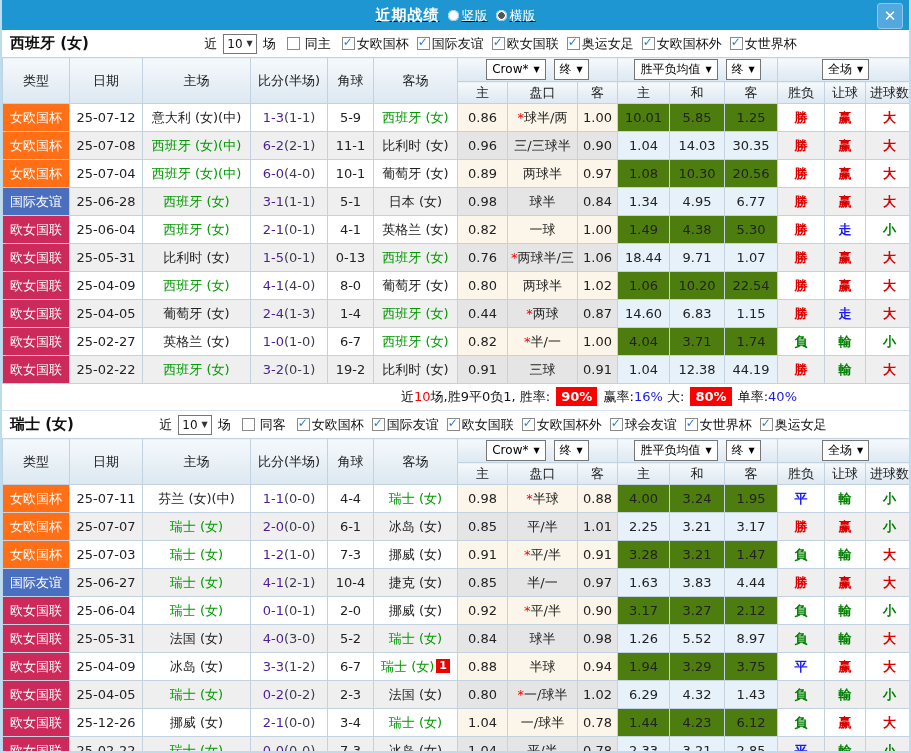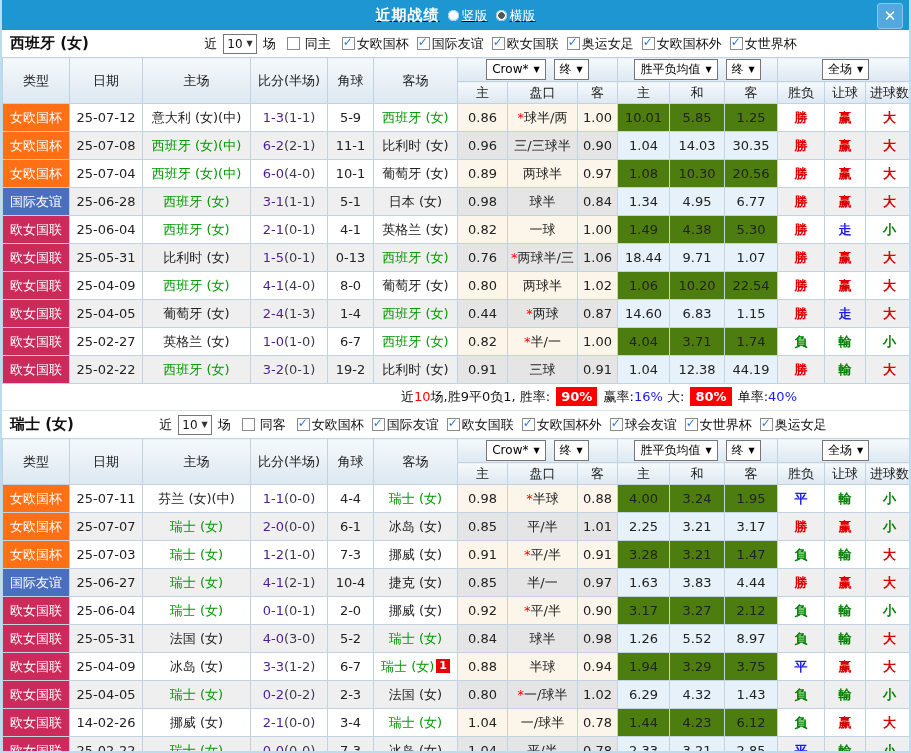--- a/index.html
+++ b/index.html
@@ -581,21 +581,21 @@
             <td class="c-odds">1.02</td>
             <td class="c-avg">6.29</td>
             <td class="c-avg">4.32</td>
             <td class="c-avg">1.43</td>
             <td class="c-res res" style="color:#008000">負</td>
             <td class="c-res res" style="color:#008000">輸</td>
             <td class="c-res res" style="color:#008000">小</td>
           </tr>
           <tr class="even">
             <td class="c-type" style="background:#cc2a5a">欧女国联</td>
-            <td class="c-date">14-02-26</td>
+            <td class="c-date">25-12-26</td>
             <td class="c-home">挪威 (女)</td>
             <td class="c-score"><span class="score-main">2-1</span><span class="score-half">(0-0)</span></td>
             <td class="c-corner">3-4</td>
             <td class="c-away self-team">瑞士 (女)</td>
             <td class="c-odds">1.04</td>
             <td class="c-odds">一/球半</td>
             <td class="c-odds">0.78</td>
             <td class="c-avg">1.44</td>
             <td class="c-avg">4.23</td>
             <td class="c-avg">6.12</td>

